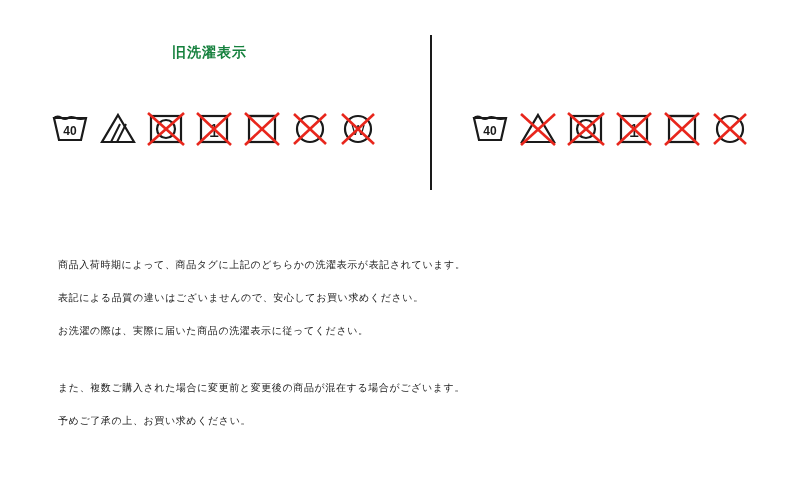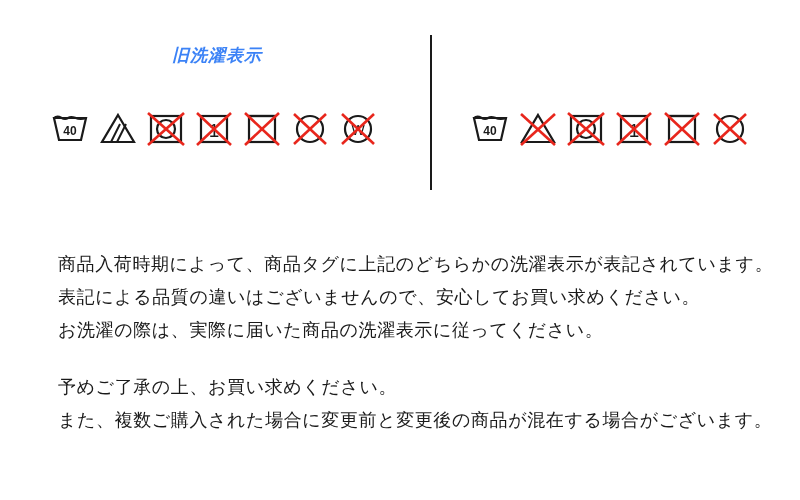--- a/index.html
+++ b/index.html
@@ -17,26 +17,25 @@
   .page {
     position: relative;
     width: 800px;
     height: 500px;
   }
 
   
   .heading {
     position: absolute;
     top: 44px;
-    font-size: 17px;
+    font-size: 14px;
     font-weight: bold;
     letter-spacing: 1px;
-    color: #3b82f6;
+    color: #15803d;
     white-space: nowrap;
-    font-style: italic;
   }
   .heading.left  { left: 172px; }
   .heading.right { left: 566px; }
 
   
   .divider {
     position: absolute;
     left: 430px;
     top: 35px;
     width: 2px;
@@ -71,21 +70,21 @@
   }
 
   
   .body-text {
     position: absolute;
     left: 58px;
     top: 248px;
     width: 720px;
   }
   .para-line {
-    font-size: 18px;
+    font-size: 10px;
     line-height: 33px;
     letter-spacing: 0.6px;
     color: #1a1a1a;
     white-space: nowrap;
   }
   .para-gap { height: 24px; }
 </style>
 </head>
 <body>
 
@@ -210,17 +209,17 @@
         <line x1="38" y1="10" x2="6" y2="40" stroke="#e8261c" stroke-width="2.6"></line>
       </svg>
     </div>
   </div>
 
   <div class="body-text">
     <div class="para-line">商品入荷時期によって、商品タグに上記のどちらかの洗濯表示が表記されています。</div>
     <div class="para-line">表記による品質の違いはございませんので、安心してお買い求めください。</div>
     <div class="para-line">お洗濯の際は、実際に届いた商品の洗濯表示に従ってください。</div>
     <div class="para-gap"></div>
+    <div class="para-line">また、複数ご購入された場合に変更前と変更後の商品が混在する場合がございます。</div>
     <div class="para-line">予めご了承の上、お買い求めください。</div>
-    <div class="para-line">また、複数ご購入された場合に変更前と変更後の商品が混在する場合がございます。</div>
   </div>
 
 </div>
 
 </body></html>

